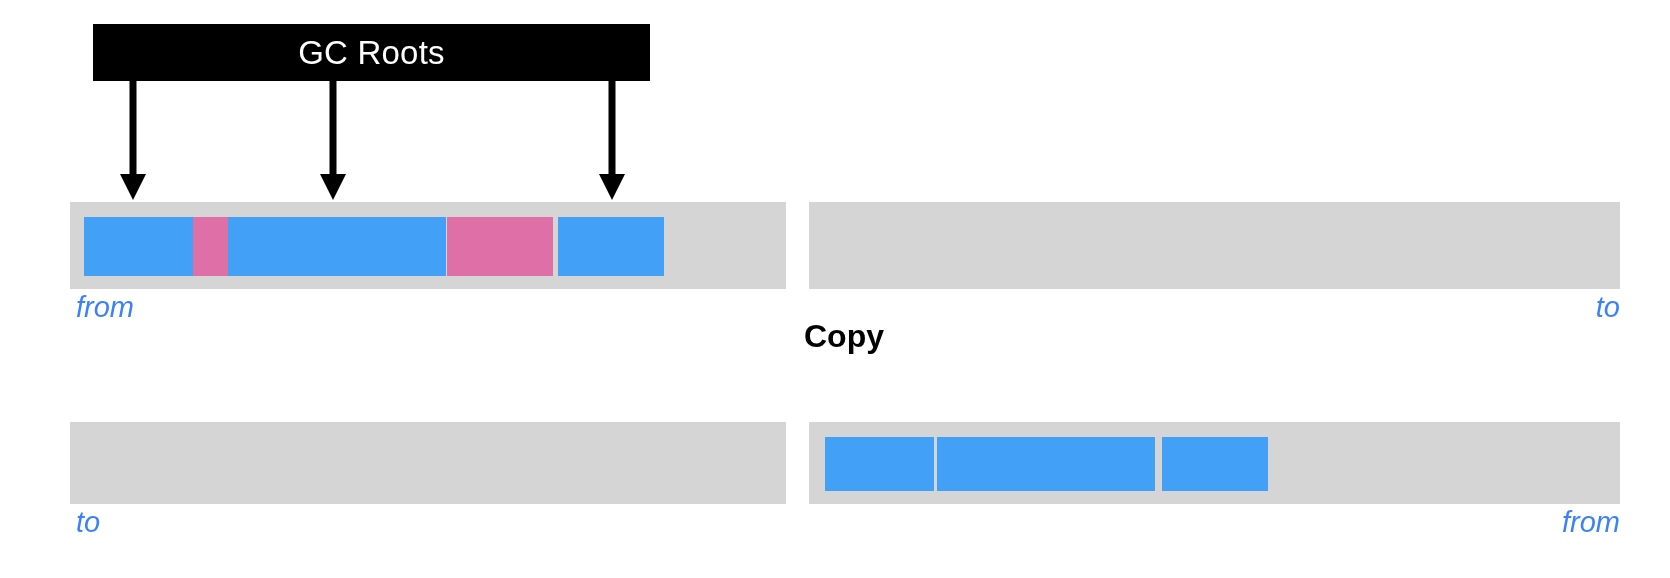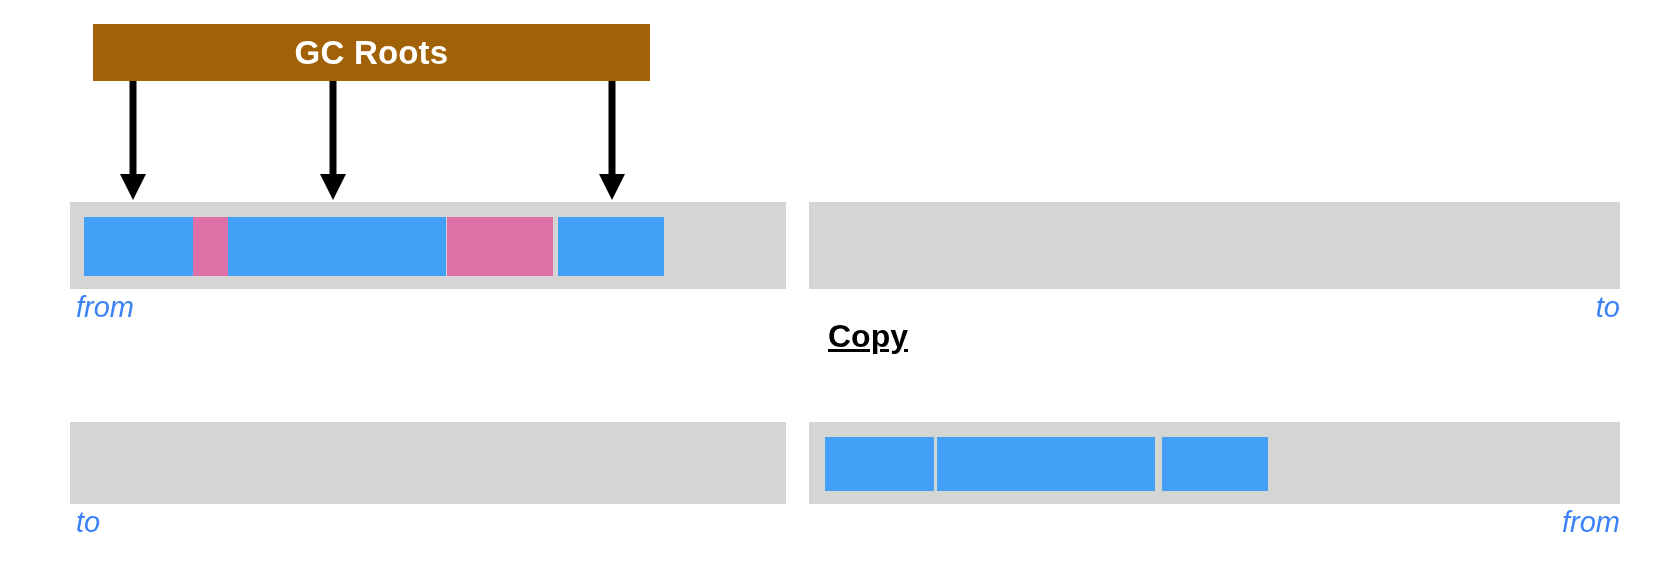--- a/index.html
+++ b/index.html
@@ -16,25 +16,24 @@
     height: 578px;
     background: #ffffff;
     overflow: hidden;
   }
   .gc-roots-box {
     position: absolute;
     left: 93px;
     top: 24px;
     width: 557px;
     height: 57px;
-    background: #a16207;
+    background: #000000;
     display: flex;
     align-items: center;
     justify-content: center;
-    font-weight: bold;
   }
   .gc-roots-label {
     color: #ffffff;
     font-size: 33px;
     font-family: "Liberation Sans", sans-serif;
     letter-spacing: 0.2px;
     line-height: 1;
   }
   .arrows-svg {
     position: absolute;
@@ -107,15 +106,15 @@
       <div class="space-label right-aligned" style="top: 293px; left: 809px; width: 811px;">to</div>
       <div class="space-band" style="left: 70px; top: 422px; width: 716px; height: 82px; background: rgb(213, 213, 213);"></div>
       <div class="space-label" style="top: 508px; left: 76px;">to</div>
       <div class="space-band" style="left: 809px; top: 422px; width: 811px; height: 82px; background: rgb(213, 213, 213);"></div>
       <div class="mem-block blk-blue" style="left: 825px; top: 437px; width: 109px; height: 54px; background: rgb(66, 160, 247);"></div>
       <div class="mem-block blk-blue" style="left: 937px; top: 437px; width: 218px; height: 54px; background: rgb(66, 160, 247);"></div>
       <div class="mem-block blk-blue" style="left: 1162px; top: 437px; width: 106px; height: 54px; background: rgb(66, 160, 247);"></div>
       <div class="space-label right-aligned" style="top: 508px; left: 809px; width: 811px;">from</div>
     </div>
 
-  <div class="op-label" style="left:828px; top:320px;text-decoration:underline;">Copy</div>
+  <div class="op-label" style="left:804px; top:320px;">Copy</div>
 
 </div>
 
 </body></html>

